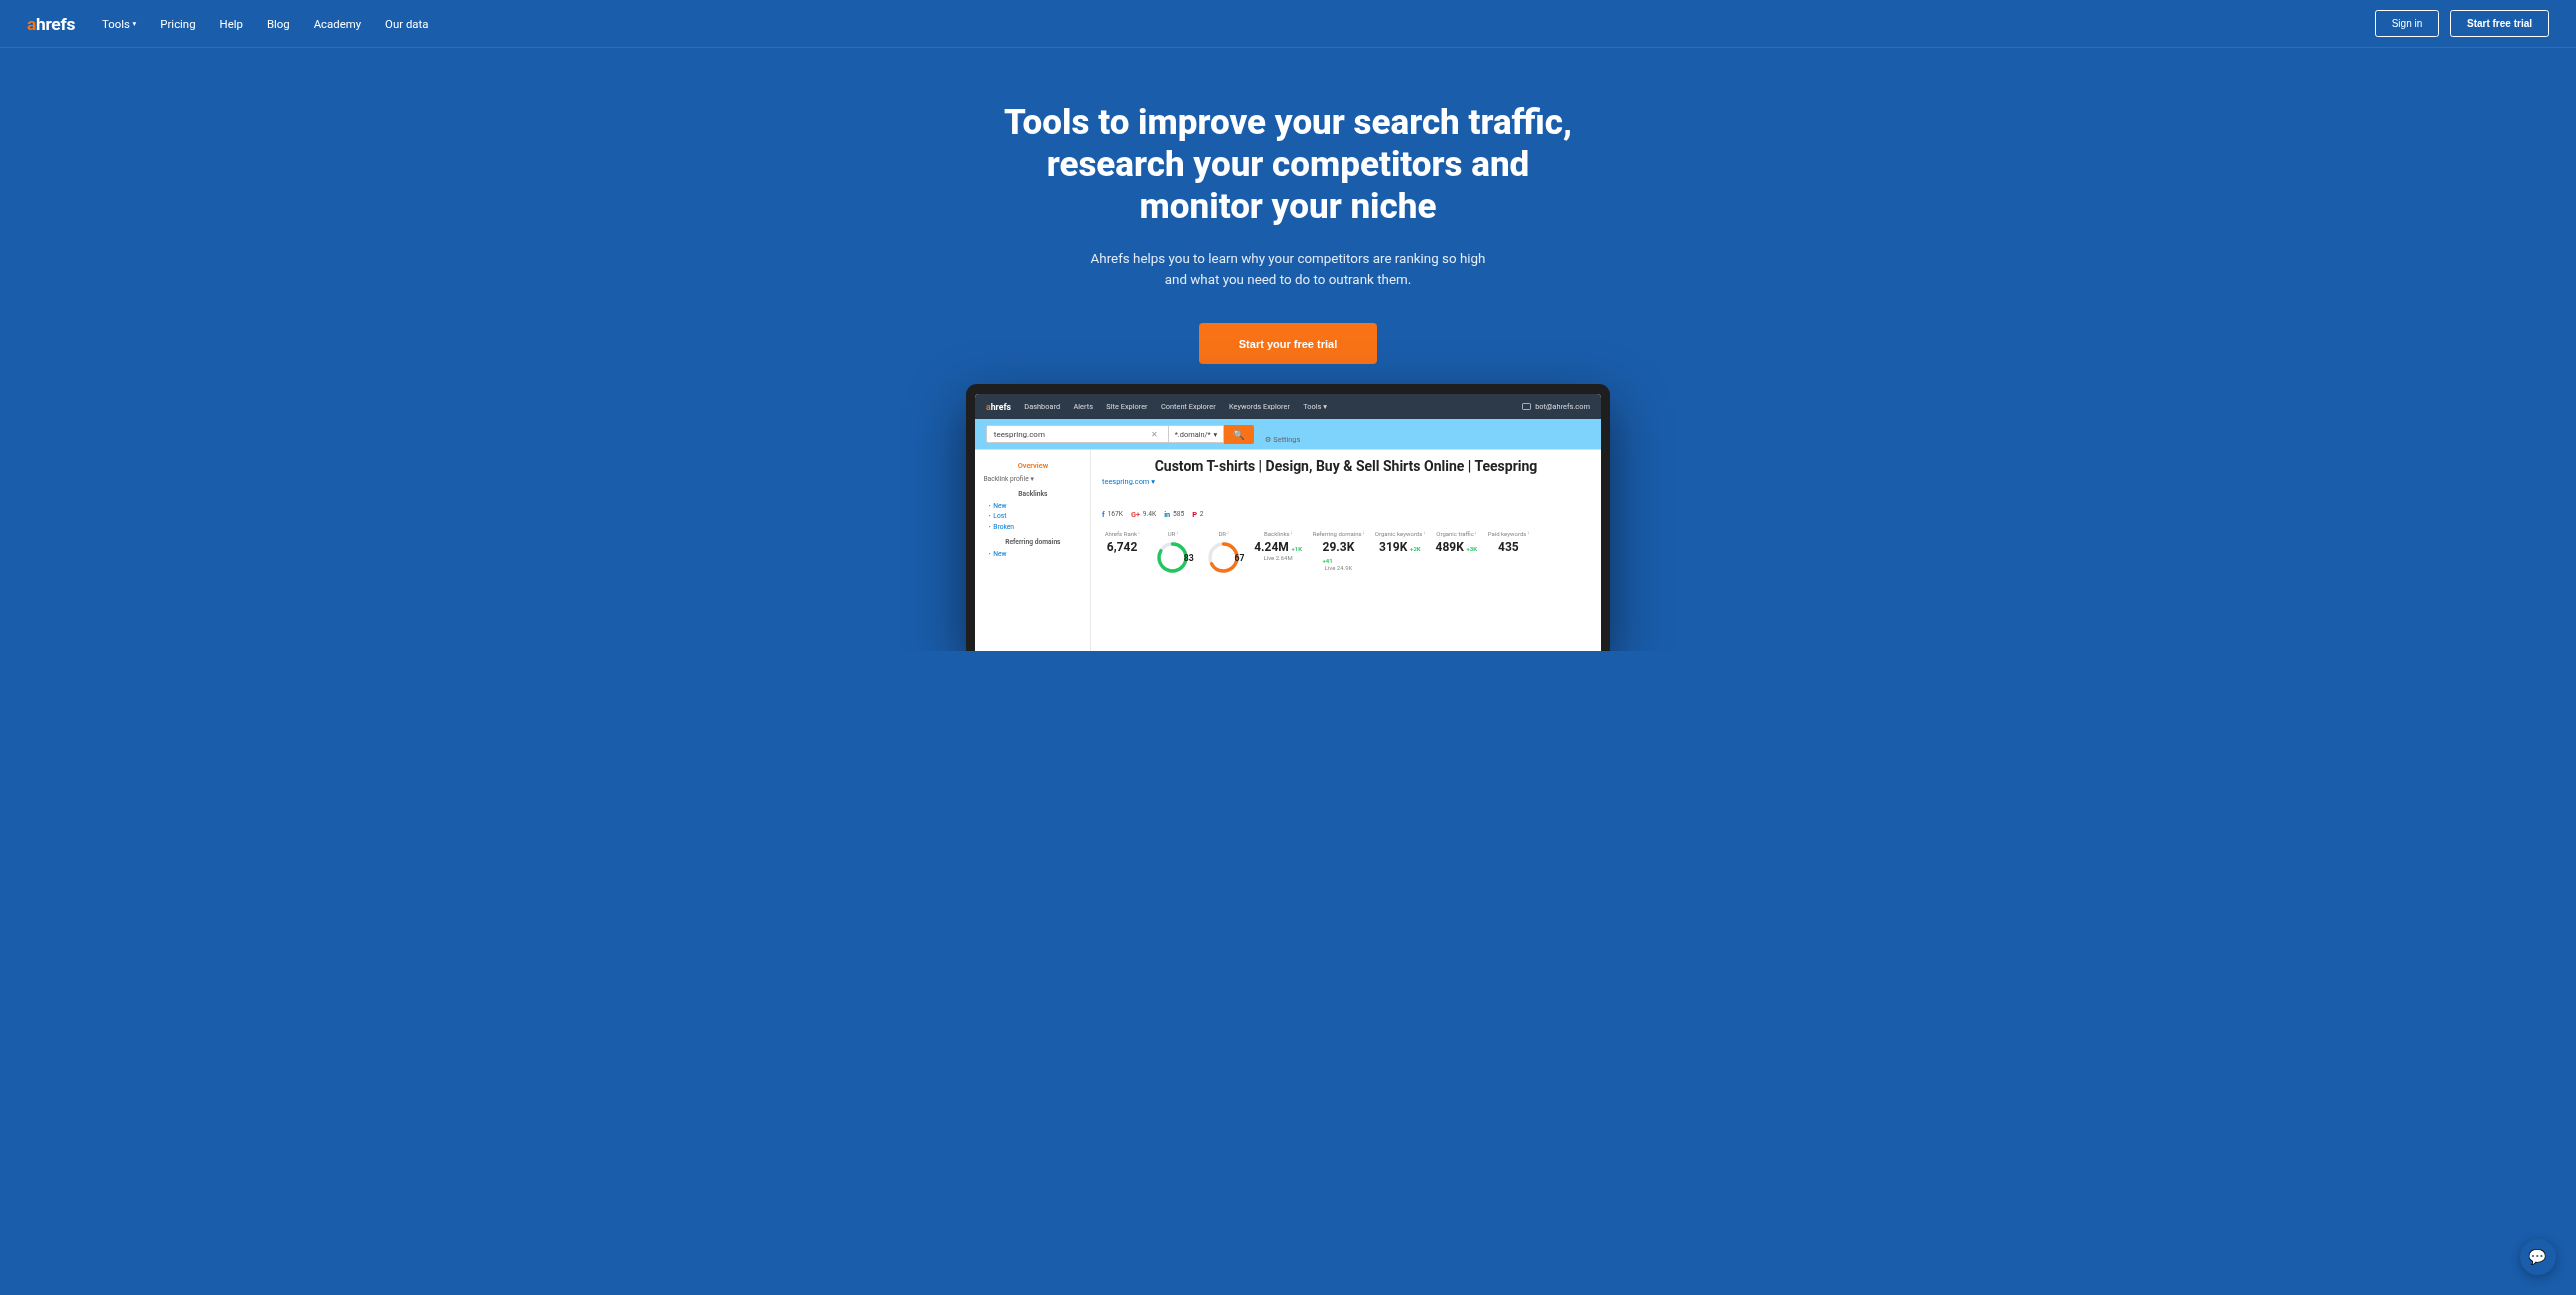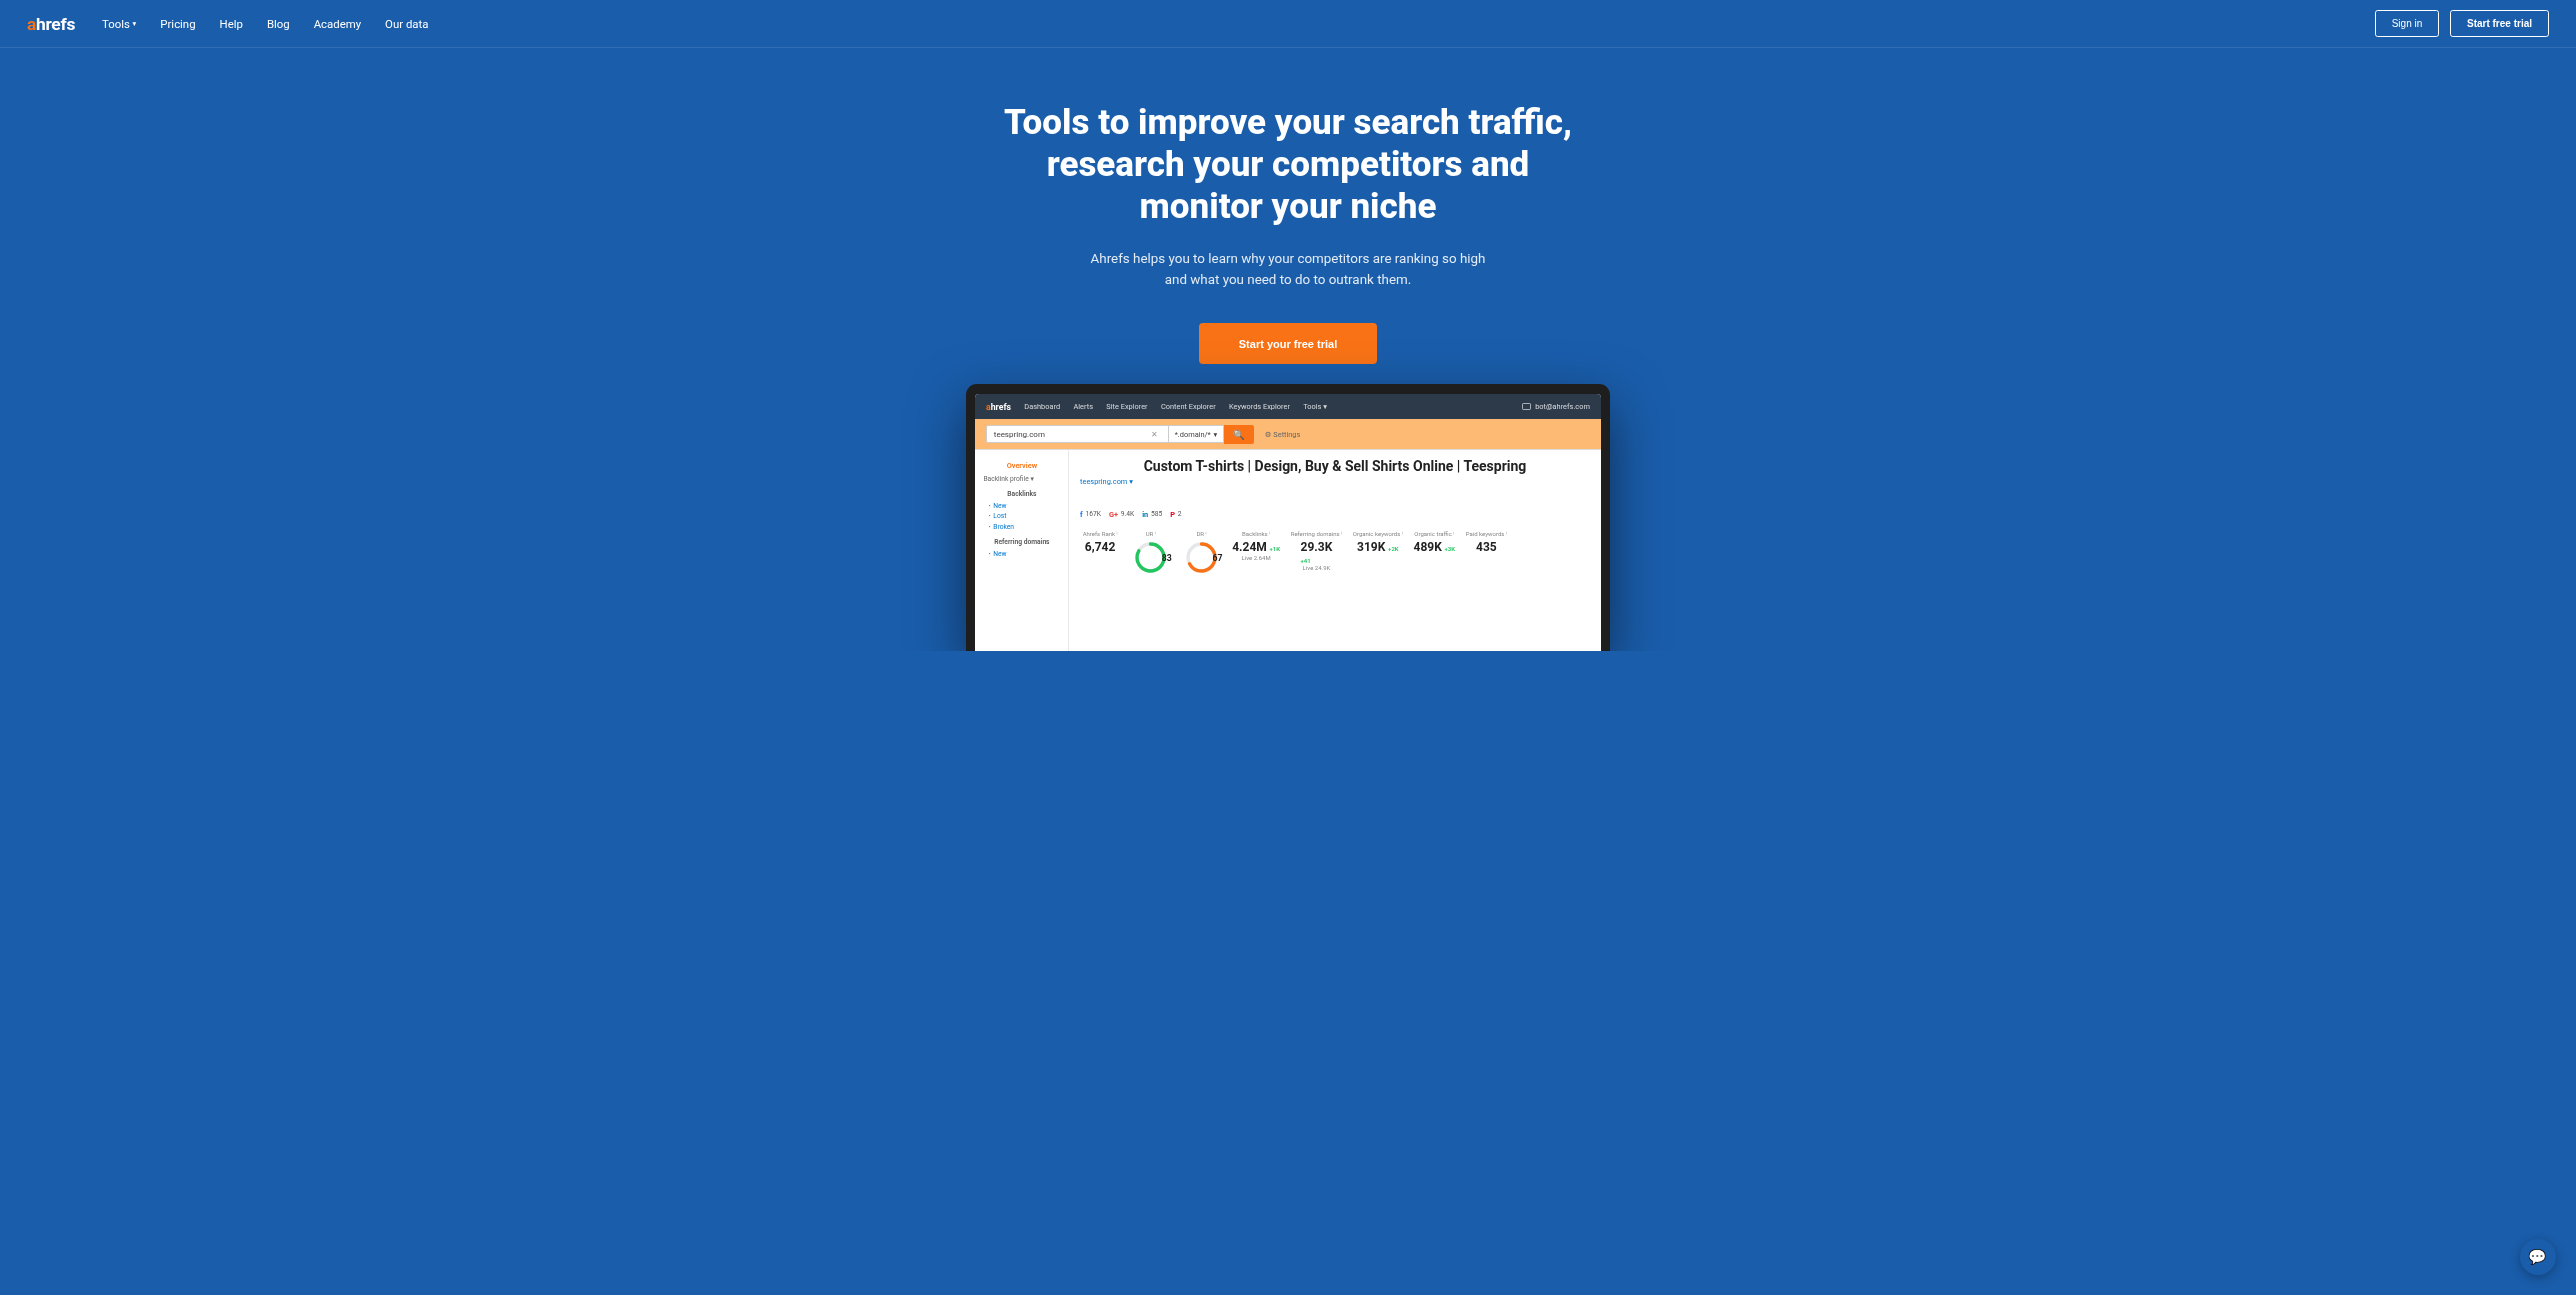--- a/index.html
+++ b/index.html
@@ -198,23 +198,23 @@
     }
 
     .app-screen-icon {
       width: 9.4px;
       height: 7.4px;
       border: 1.3px solid rgba(255,255,255,0.6);
       border-radius: 1.3px;
     }
 
     .app-search-bar {
-      background: #fdba74;
-      display: flex;
-      align-items: center;
+      background: #7dd3fc;
+      display: flex;
+      align-items: flex-end;
       padding: 5.4px 10.7px;
       gap: 5.4px;
       border-bottom: 0.7px solid #ddd;
     }
 
     .app-search-input {
       background: #fff;
       border: 0.7px solid #ccc;
       border-radius: 2px 0 0 2px;
       padding: 3.4px 6.7px;
@@ -270,21 +270,21 @@
       gap: 2.7px;
       margin-left: 5.4px;
     }
 
     .app-content {
       display: flex;
       min-height: 201px;
     }
 
     .app-sidebar {
-      width: 94px;
+      width: 116px;
       background: #fff;
       border-right: 0.7px solid #e8e8e8;
       padding: 8px 0;
       flex-shrink: 0;
     }
 
     .app-sidebar-title {
       color: #f97316;
       font-size: 7.4px;
       font-weight: 600;

